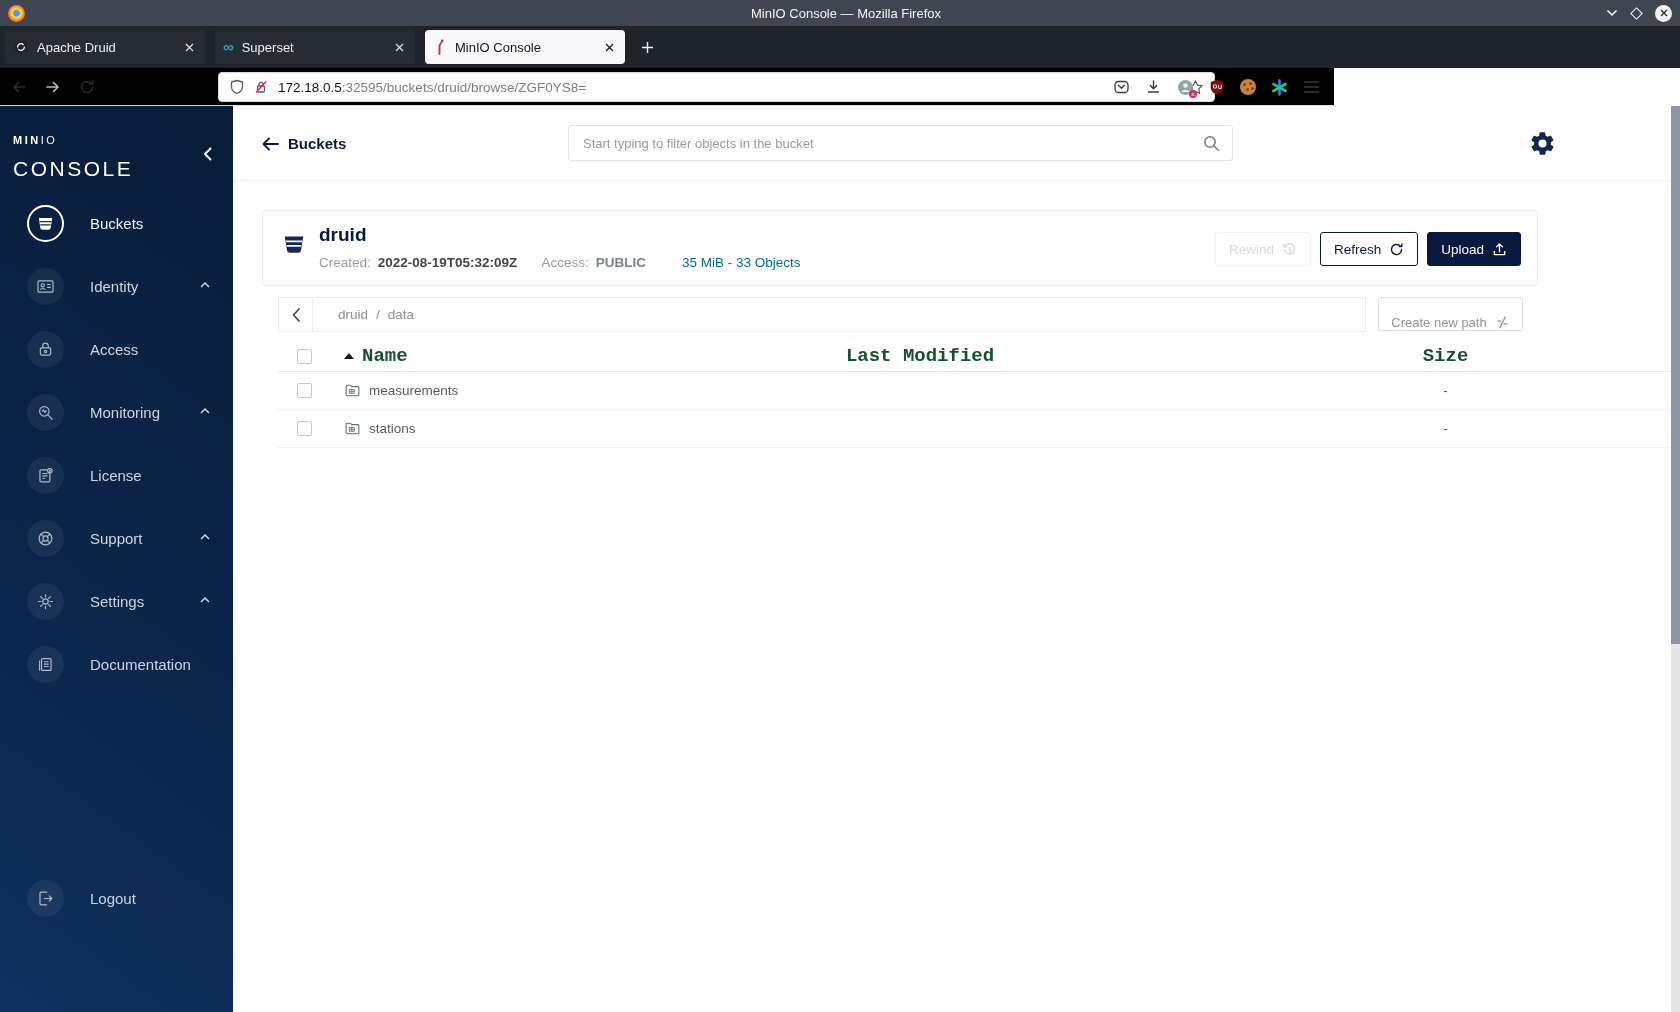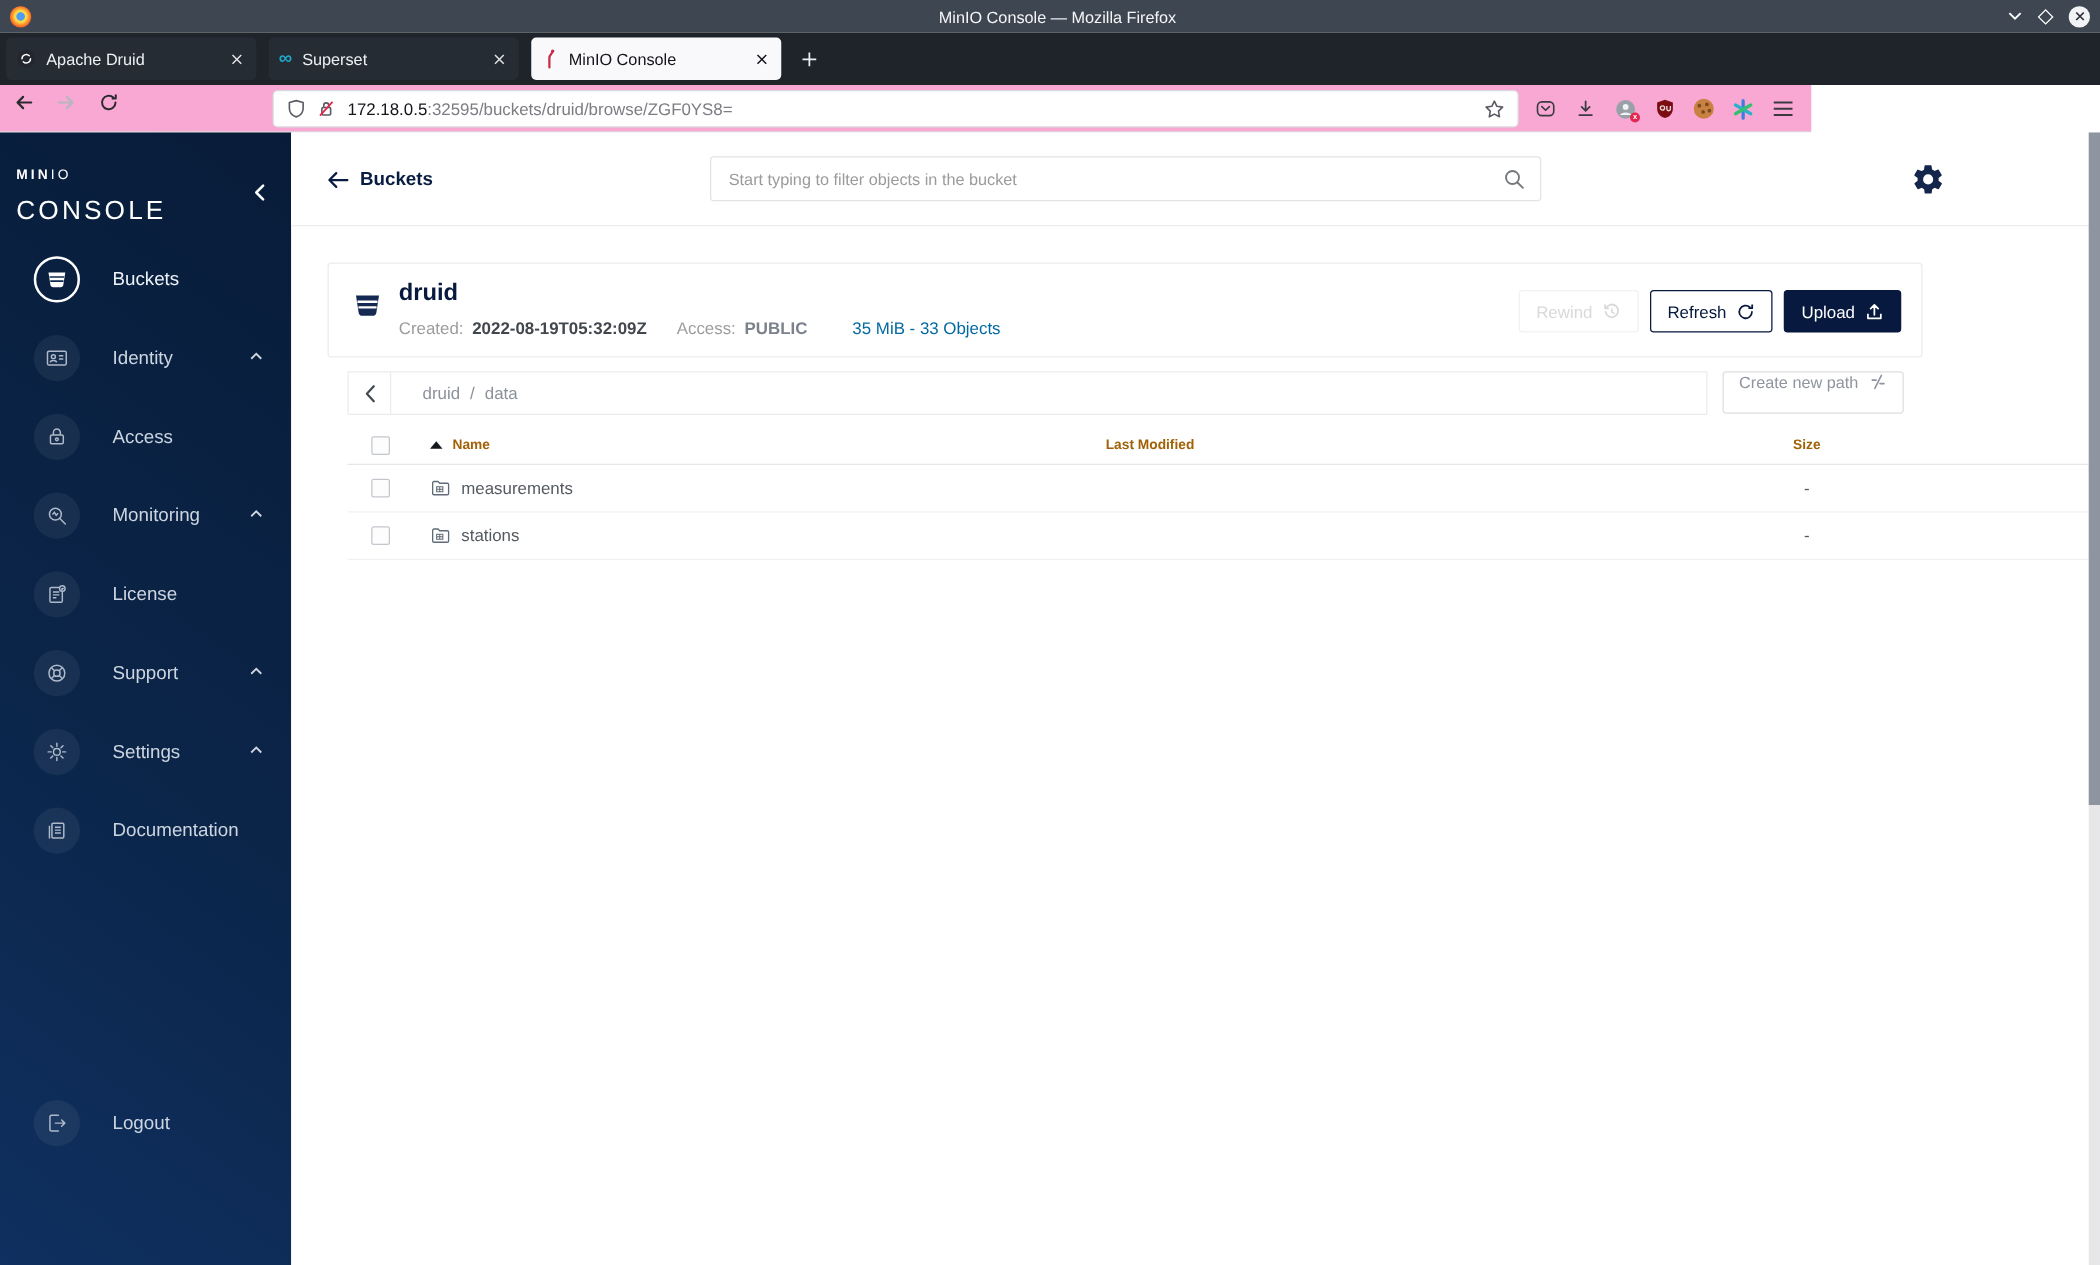--- a/index.html
+++ b/index.html
@@ -16,21 +16,21 @@
   .close-circle { width:17px; height:17px; border-radius:50%; background:#f2f3f5; display:flex; align-items:center; justify-content:center; }
 
   .tabstrip { position:absolute; left:0; top:26px; width:1680px; height:42px; background:#1f242b; display:flex; align-items:center; }
   .tab { width:200px; height:34px; margin-left:10px; border-radius:4px; display:flex; align-items:center; padding:0 8px; color:#eef0f3; font-size:13px; background:#262c34; }
   .tab:first-child { margin-left:5px; }
   .tab.active { background:#f9f9fb; color:#15141a; }
   .tab .t-label { margin-left:8px; flex:1; white-space:nowrap; overflow:hidden; }
   .tab-close { font-size:0; padding:3px; }
   .newtab { margin-left:12px; padding:4px; }
 
-  .navbar { position:absolute; left:0; top:68px; width:1449px; height:38px; background:#f9a8d4; border-bottom:1px solid #d9d9de; display:flex; }
+  .navbar { position:absolute; left:0; top:68px; width:1334px; height:38px; background:#000000; border-bottom:1px solid #d9d9de; display:flex; align-items:center; }
   .nav-btn { width:30px; height:28px; display:flex; align-items:center; justify-content:center; margin-left:4px; }
   .urlbar { position:absolute; left:218px; top:4px; width:997px; height:30px; background:#fff; border:1px solid #d9d9de; border-radius:4px; display:flex; align-items:center; padding:0 10px; }
   .url-text { font-size:13.5px; margin-left:9px; flex:1; white-space:nowrap; overflow:hidden; }
   .url-host { color:#15141a; }
   .url-rest { color:#7c7c83; }
   .ext-cluster { position:absolute; right:14px; top:0; height:38px; display:flex; align-items:center; gap:15px; }
   .badge-x { position:absolute; right:-3px; bottom:-2px; width:8px; height:8px; background:#e22850; border-radius:50%; color:#fff; font-size:6px; line-height:8px; text-align:center; font-weight:bold; }
   .cookie { width:16px; height:16px; border-radius:50%; background:#c98142; position:relative; }
   .cookie i { position:absolute; width:3px; height:3px; border-radius:50%; background:#7a4a1f; }
 
@@ -75,25 +75,25 @@
   .gap { width:10px; }
   .panel-actions { position:absolute; right:16px; top:21px; display:flex; gap:9px; }
   .btn { height:34px; border-radius:3px; font-size:13.5px; display:flex; align-items:center; justify-content:center; gap:8px; padding:0 13px; cursor:pointer; background:#fff; font-family:"Liberation Sans", sans-serif; }
   .btn.disabled { border:1px solid #f1f1f1; color:#d9d9d9; cursor:default; }
   .btn.outline { border:1px solid #07193e; color:#07193e; }
   .btn.primary { background:#07193e; color:#fff; border:1px solid #07193e; }
 
   .pathbar { position:absolute; left:45px; top:191px; width:1088px; height:35px; border:1px solid #ebebeb; display:flex; align-items:center; background:#fff; }
   .path-back { width:34px; height:100%; border-right:1px solid #ebebeb; display:flex; align-items:center; justify-content:center; cursor:pointer; }
   .crumbs { margin-left:25px; font-size:13.5px; color:#8b9099; display:flex; gap:8px; }
-  .createpath { position:absolute; left:1145px; top:191px; width:145px; height:34px; border:1px solid #dedede; border-radius:3px; background:#fff; color:#8f949e; font-size:13px; display:flex; align-items:flex-start; justify-content:center; gap:8px; cursor:pointer; }
+  .createpath { position:absolute; left:1145px; top:191px; width:145px; height:34px; border:1px solid #dedede; border-radius:3px; background:#fff; color:#8f949e; font-size:13px; display:flex; align-items:flex-end; justify-content:center; gap:8px; cursor:pointer; }
 
   .objtable { position:absolute; left:45px; top:235px; width:1393px; }
   .trow { display:grid; grid-template-columns:60px 282px 600px 1fr; align-items:center; }
-  .thead { height:31px; border-bottom:1px solid #e8e8e8; font-weight:bold; font-size:11px; color:#a16207; }
+  .thead { height:31px; border-bottom:1px solid #e8e8e8; font-weight:bold; font-size:19px; color:#14532d;font-family:Liberation Mono, monospace; }
   .tdata { height:38px; border-bottom:1px solid #f1f1f1; font-size:13.5px; color:#555a61; cursor:pointer; }
   .cb { width:15px; height:15px; border:1px solid #c3c7cd; border-radius:2px; background:#fdfdfd; margin-left:19px; cursor:pointer; }
   .name-cell { display:flex; align-items:center; gap:8px; padding-left:6px; }
   .sort-tri { width:0; height:0; border-left:5px solid transparent; border-right:5px solid transparent; border-bottom:6px solid #15191e; }
   .center { text-align:center; }
 
   
   .scrollbar { position:absolute; right:0; top:106px; width:9px; height:906px; background:#e7e7ea; }
   .scroll-thumb { position:absolute; top:0; left:0; width:9px; height:538px; background:#8f95a0; }
 </style>

